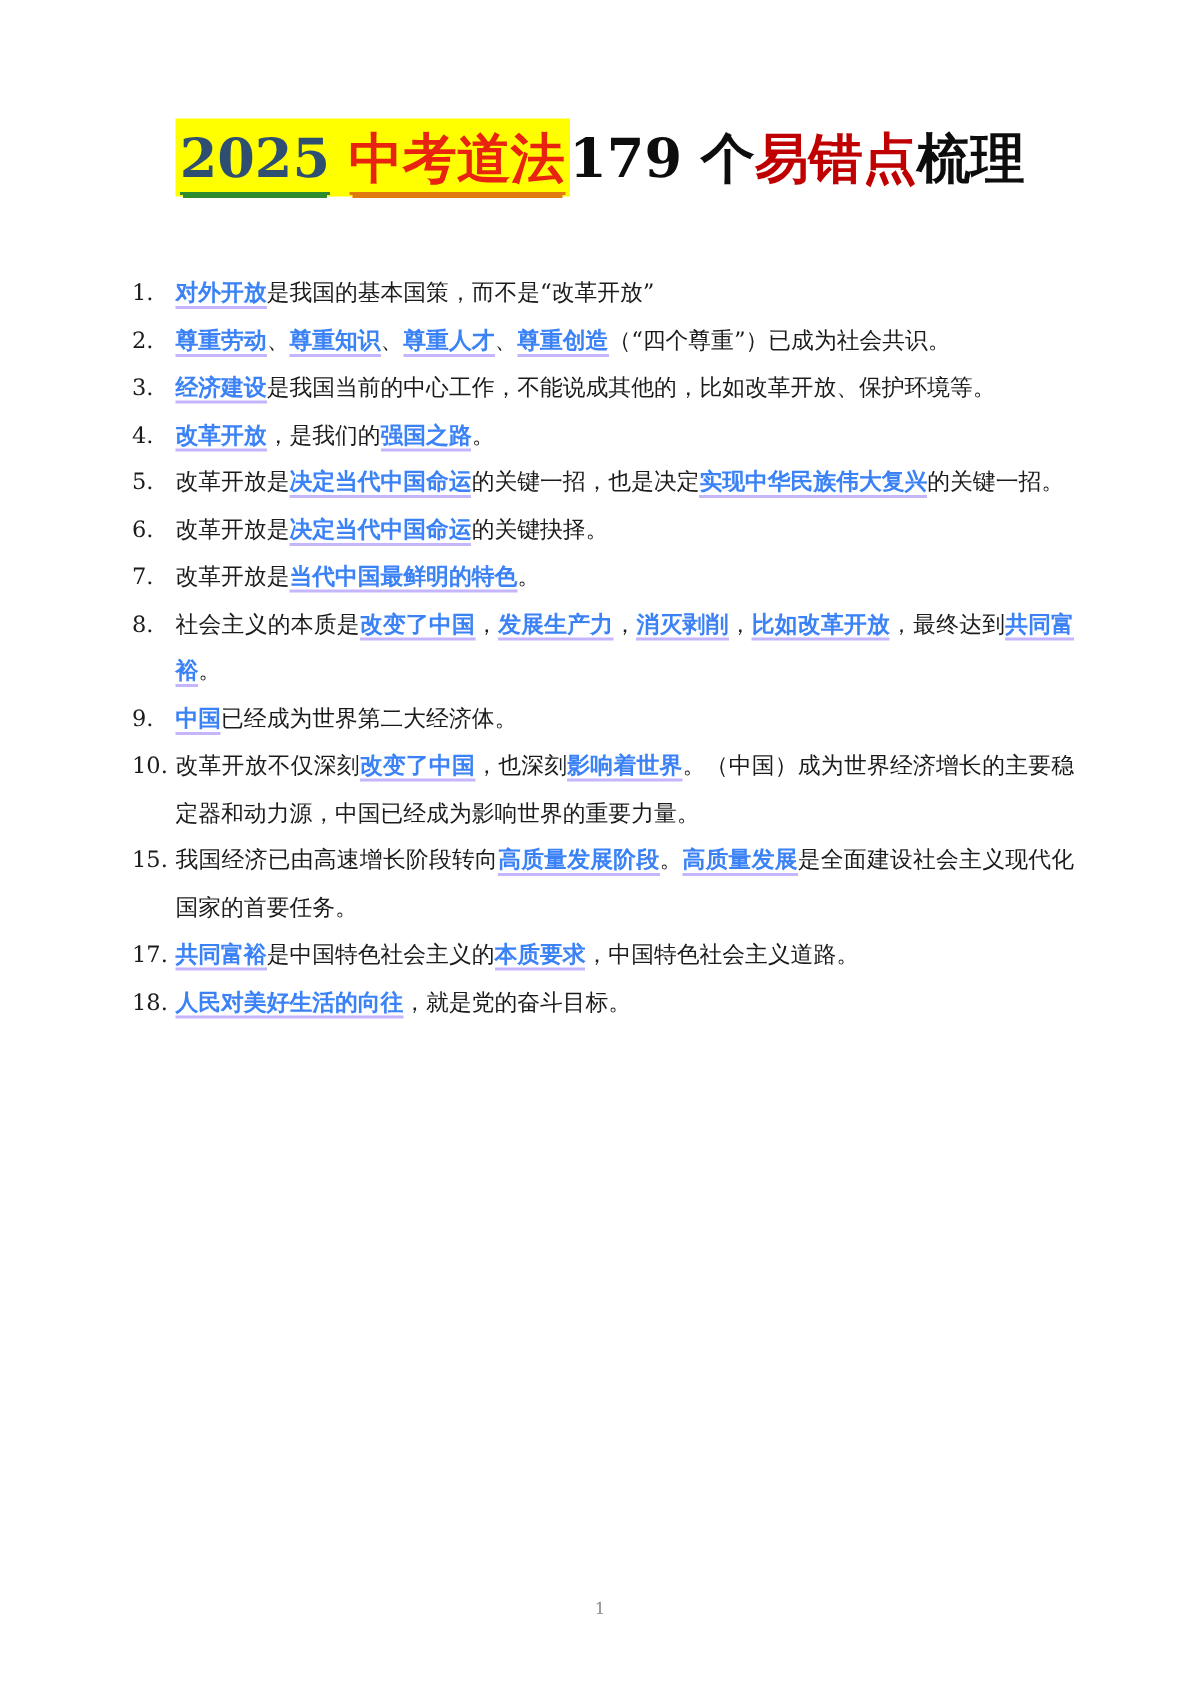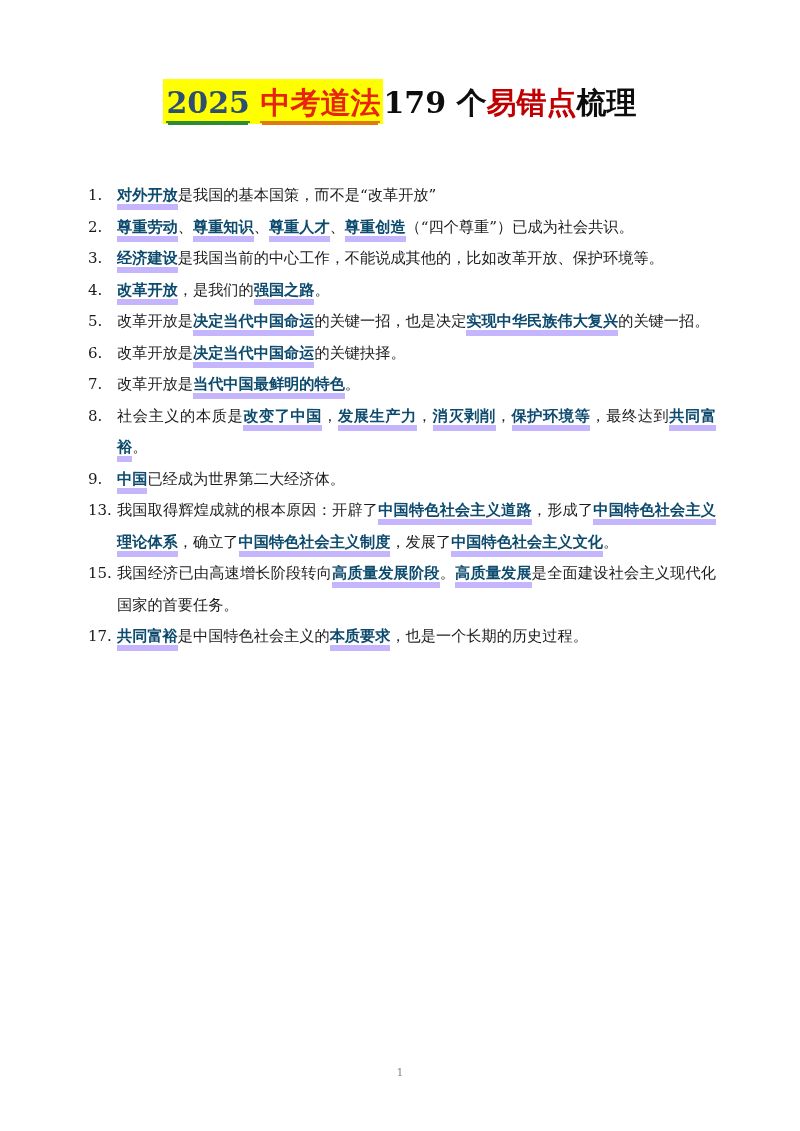--- a/index.html
+++ b/index.html
@@ -28,21 +28,21 @@
   .title-block {
     position: absolute;
     left: 0;
     top: 88px;
     width: 800px;
     text-align: center;
     white-space: nowrap;
   }
   .title-line {
     display: inline-block;
-    font-size: 30px;
+    font-size: 36px;
     font-weight: bold;
     letter-spacing: 0px;
     line-height: 1.0;
   }
   .hl {
     background: #ffff00;
     padding: 6px 3px 4px 3px;
   }
   .t-year {
     color: #2f4f72;
@@ -90,23 +90,23 @@
     color: #1b1b1b;
     font-family: "DejaVu Serif", "Liberation Serif", serif;
     font-size: 15px;
   }
   .txt {
     flex: 1 1 auto;
     text-align: justify;
     word-break: break-all;
   }
   .k {
-    color: #0c4a6e;
+    color: #3b82f6;
     font-weight: bold;
-    border-bottom: 6px solid #c4b5fd;
+    border-bottom: 2px solid #c4b5fd;
   }
   .pagenum {
     position: absolute;
     left: 0;
     top: 1066px;
     width: 800px;
     text-align: center;
     font-size: 11px;
     color: #8a8a8a;
     font-family: "DejaVu Serif", "Liberation Serif", serif;
@@ -147,35 +147,39 @@
       <div class="item">
         <span class="num">6.</span>
         <span class="txt"><span>改革开放是</span><span class="k">决定当代中国命运</span><span>的关键抉择。</span></span>
       </div>
       <div class="item">
         <span class="num">7.</span>
         <span class="txt"><span>改革开放是</span><span class="k">当代中国最鲜明的特色</span><span>。</span></span>
       </div>
       <div class="item">
         <span class="num">8.</span>
-        <span class="txt"><span>社会主义的本质是</span><span class="k">改变了中国</span><span>，</span><span class="k">发展生产力</span><span>，</span><span class="k">消灭剥削</span><span>，</span><span class="k">保护环境等</span><span>，最终达到</span><span class="k">共同富裕</span><span>。</span></span>
+        <span class="txt"><span>社会主义的本质是</span><span class="k">改变了中国</span><span>，</span><span class="k">发展生产力</span><span>，</span><span class="k">消灭剥削</span><span>，</span><span class="k">比如改革开放</span><span>，最终达到</span><span class="k">共同富裕</span><span>。</span></span>
       </div>
       <div class="item">
         <span class="num">9.</span>
         <span class="txt"><span class="k">中国</span><span>已经成为世界第二大经济体。</span></span>
       </div>
       <div class="item">
-        <span class="num">13.</span>
-        <span class="txt"><span>我国取得辉煌成就的根本原因：开辟了</span><span class="k">中国特色社会主义道路</span><span>，形成了</span><span class="k">中国特色社会主义理论体系</span><span>，确立了</span><span class="k">中国特色社会主义制度</span><span>，发展了</span><span class="k">中国特色社会主义文化</span><span>。</span></span>
+        <span class="num">10.</span>
+        <span class="txt"><span>改革开放不仅深刻</span><span class="k">改变了中国</span><span>，也深刻</span><span class="k">影响着世界</span><span>。（中国）成为世界经济增长的主要稳定器和动力源，中国已经成为影响世界的重要力量。</span></span>
       </div>
       <div class="item">
         <span class="num">15.</span>
         <span class="txt"><span>我国经济已由高速增长阶段转向</span><span class="k">高质量发展阶段</span><span>。</span><span class="k">高质量发展</span><span>是全面建设社会主义现代化国家的首要任务。</span></span>
       </div>
       <div class="item">
         <span class="num">17.</span>
-        <span class="txt"><span class="k">共同富裕</span><span>是中国特色社会主义的</span><span class="k">本质要求</span><span>，也是一个长期的历史过程。</span></span>
+        <span class="txt"><span class="k">共同富裕</span><span>是中国特色社会主义的</span><span class="k">本质要求</span><span>，中国特色社会主义道路。</span></span>
+      </div>
+      <div class="item">
+        <span class="num">18.</span>
+        <span class="txt"><span class="k">人民对美好生活的向往</span><span>，就是党的奋斗目标。</span></span>
       </div>
     </div>
 
   <div class="pagenum">1</div>
 
 </div>
 
 </body></html>

